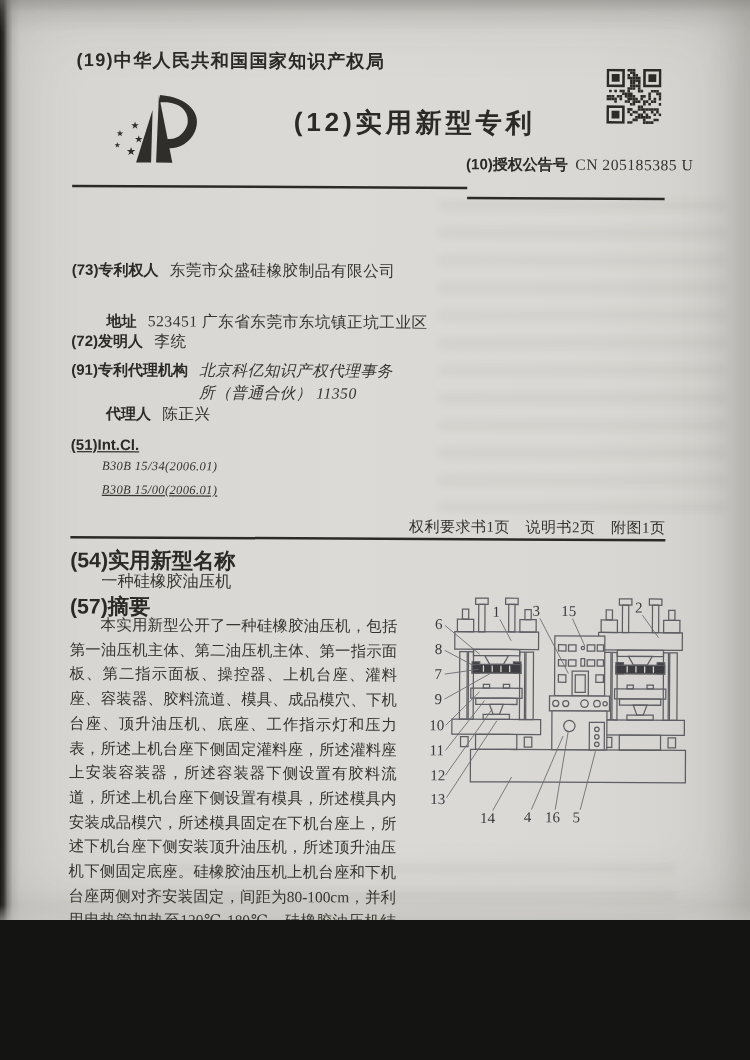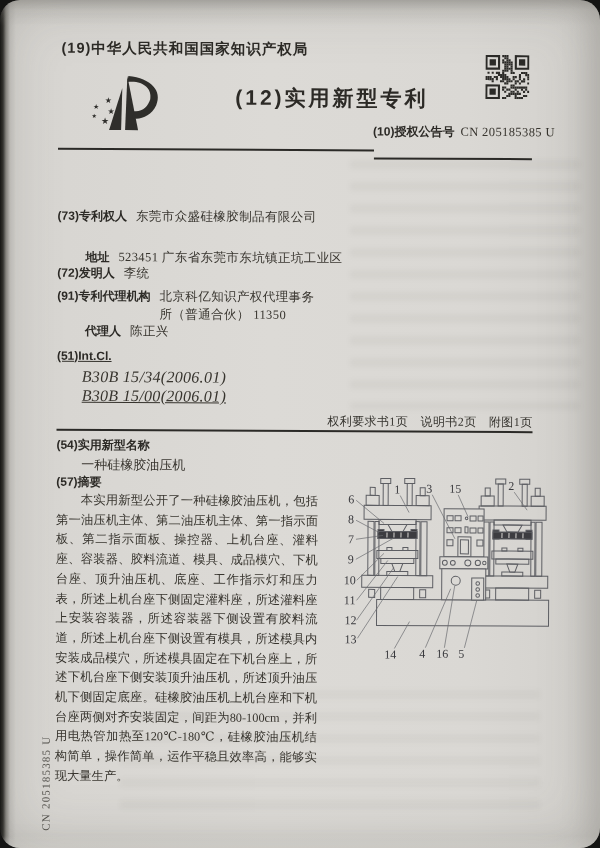--- a/index.html
+++ b/index.html
@@ -1,43 +1,42 @@
 <!DOCTYPE html>
 <html><head>
 <meta charset="utf-8">
 <style>
   html,body{margin:0;padding:0;background:#141413;}
   .scan{
-    position:relative;width:600px;height:848px;overflow:hidden;
+    position:relative;width:600px;height:736px;overflow:hidden;
     background:
       linear-gradient(180deg, rgba(140,138,133,.45) 0px, rgba(160,158,153,.18) 10px, rgba(0,0,0,0) 26px),
       linear-gradient(0deg, rgba(242,241,237,.5) 0px, rgba(0,0,0,0) 12px),
       linear-gradient(90deg, #0e0e0d 0px, #31302d 3px, #8d8b86 6px, #c6c4c0 10px, #d7d5d1 16px, #dcdad6 45%, #dad8d4 78%, #d2d0cc 100%);
     font-family:"Liberation Serif","DejaVu Serif",serif;
     color:#34322d;
-    border-radius:20px;
   }
   .content{position:absolute;inset:0;transform:rotate(.3deg);transform-origin:50% 40%;}
   .lbl{font-family:"Liberation Sans","DejaVu Sans",sans-serif;font-weight:700;color:#2c2a26;}
   .val{font-family:"Liberation Serif","DejaVu Serif",serif;color:#38352f;letter-spacing:.4px;}
   .office{position:absolute;left:60px;top:40px;font-size:14.5px;letter-spacing:1px;}
   .emblem{position:absolute;left:80px;top:66px;width:100px;height:82px;}
   .dockind{position:absolute;left:234px;top:84px;font-size:21px;letter-spacing:3px;}
   .qr{position:absolute;left:484px;top:54px;width:44px;height:44px;}
   .publine{position:absolute;left:372px;font-size:12px;white-space:nowrap;}
   .publine .val{font-size:12.5px;margin-left:6px;}
   .rule{position:absolute;height:2px;background:#2b2a27;}
   .row{position:absolute;left:57px;font-size:12px;white-space:nowrap;}
   .row .val{font-size:12.5px;margin-left:9px;}
   .row .wrapval{display:inline-block;white-space:normal;vertical-align:top;line-height:17.5px;}
   .indent{left:85px;}
-  .intcl-entry{position:absolute;left:82px;font-size:16px;font-style:italic;
+  .intcl-entry{position:absolute;left:82px;font-size:10px;font-style:italic;
     font-family:"Liberation Serif","DejaVu Serif",serif;color:#37342e;letter-spacing:.3px;text-align:center;}
   .pagesnote{position:absolute;left:250px;top:413px;width:283px;text-align:right;font-size:12px;color:#35332e;}
-  .sec-label{position:absolute;left:57px;font-size:12px;}
+  .sec-label{position:absolute;left:57px;font-size:17px;}
   .sec-value{position:absolute;left:82px;font-size:13px;color:#38352f;}
   .abstract{
     position:absolute;left:57px;top:492px;width:262px;
     font-size:12.3px;line-height:19.7px;text-align:justify;text-indent:2em;
     color:#37342e;
   }
   .figure{position:absolute;left:338px;top:476px;width:252px;height:196px;}
   .edgecode{
     position:absolute;left:42px;top:832px;transform:rotate(-90deg);transform-origin:0 0;
     font-size:11px;letter-spacing:1.2px;color:#53514c;white-space:nowrap;
@@ -224,21 +223,21 @@
     <div class="row" style="top:209px;">
       <span class="lbl">(73)专利权人</span><span class="val">东莞市众盛硅橡胶制品有限公司</span>
     </div>
     <div class="row indent" style="top:227px;margin-top:23px;">
       <span class="lbl">地址</span><span class="val wrapval" style="width:240px;">523451 广东省东莞市东坑镇正坑工业区</span>
     </div>
     <div class="row" style="top:266px;">
       <span class="lbl">(72)发明人</span><span class="val">李统</span>
     </div>
     <div class="row" style="top:289px;">
-      <span class="lbl">(91)专利代理机构</span><span class="val wrapval" style="width:160px;">北京科亿知识产权代理事务所（普通合伙） 11350</span>
+      <span class="lbl">(91)专利代理机构</span><span class="val wrapval" style="width:160px;font-style:italic;">北京科亿知识产权代理事务所（普通合伙） 11350</span>
     </div>
     <div class="row indent" style="top:324px;">
       <span class="lbl">代理人</span><span class="val">陈正兴</span>
     </div>
     <div class="row" style="top:350px;text-decoration:underline;">
       <span class="lbl">(51)Int.Cl.</span>
     </div>
     <div class="intcl-entry" style="top:369px;">B30B 15/34(2006.01)</div>
     <div class="intcl-entry" style="top:388px;text-decoration:underline;">B30B 15/00(2006.01)</div>
 

